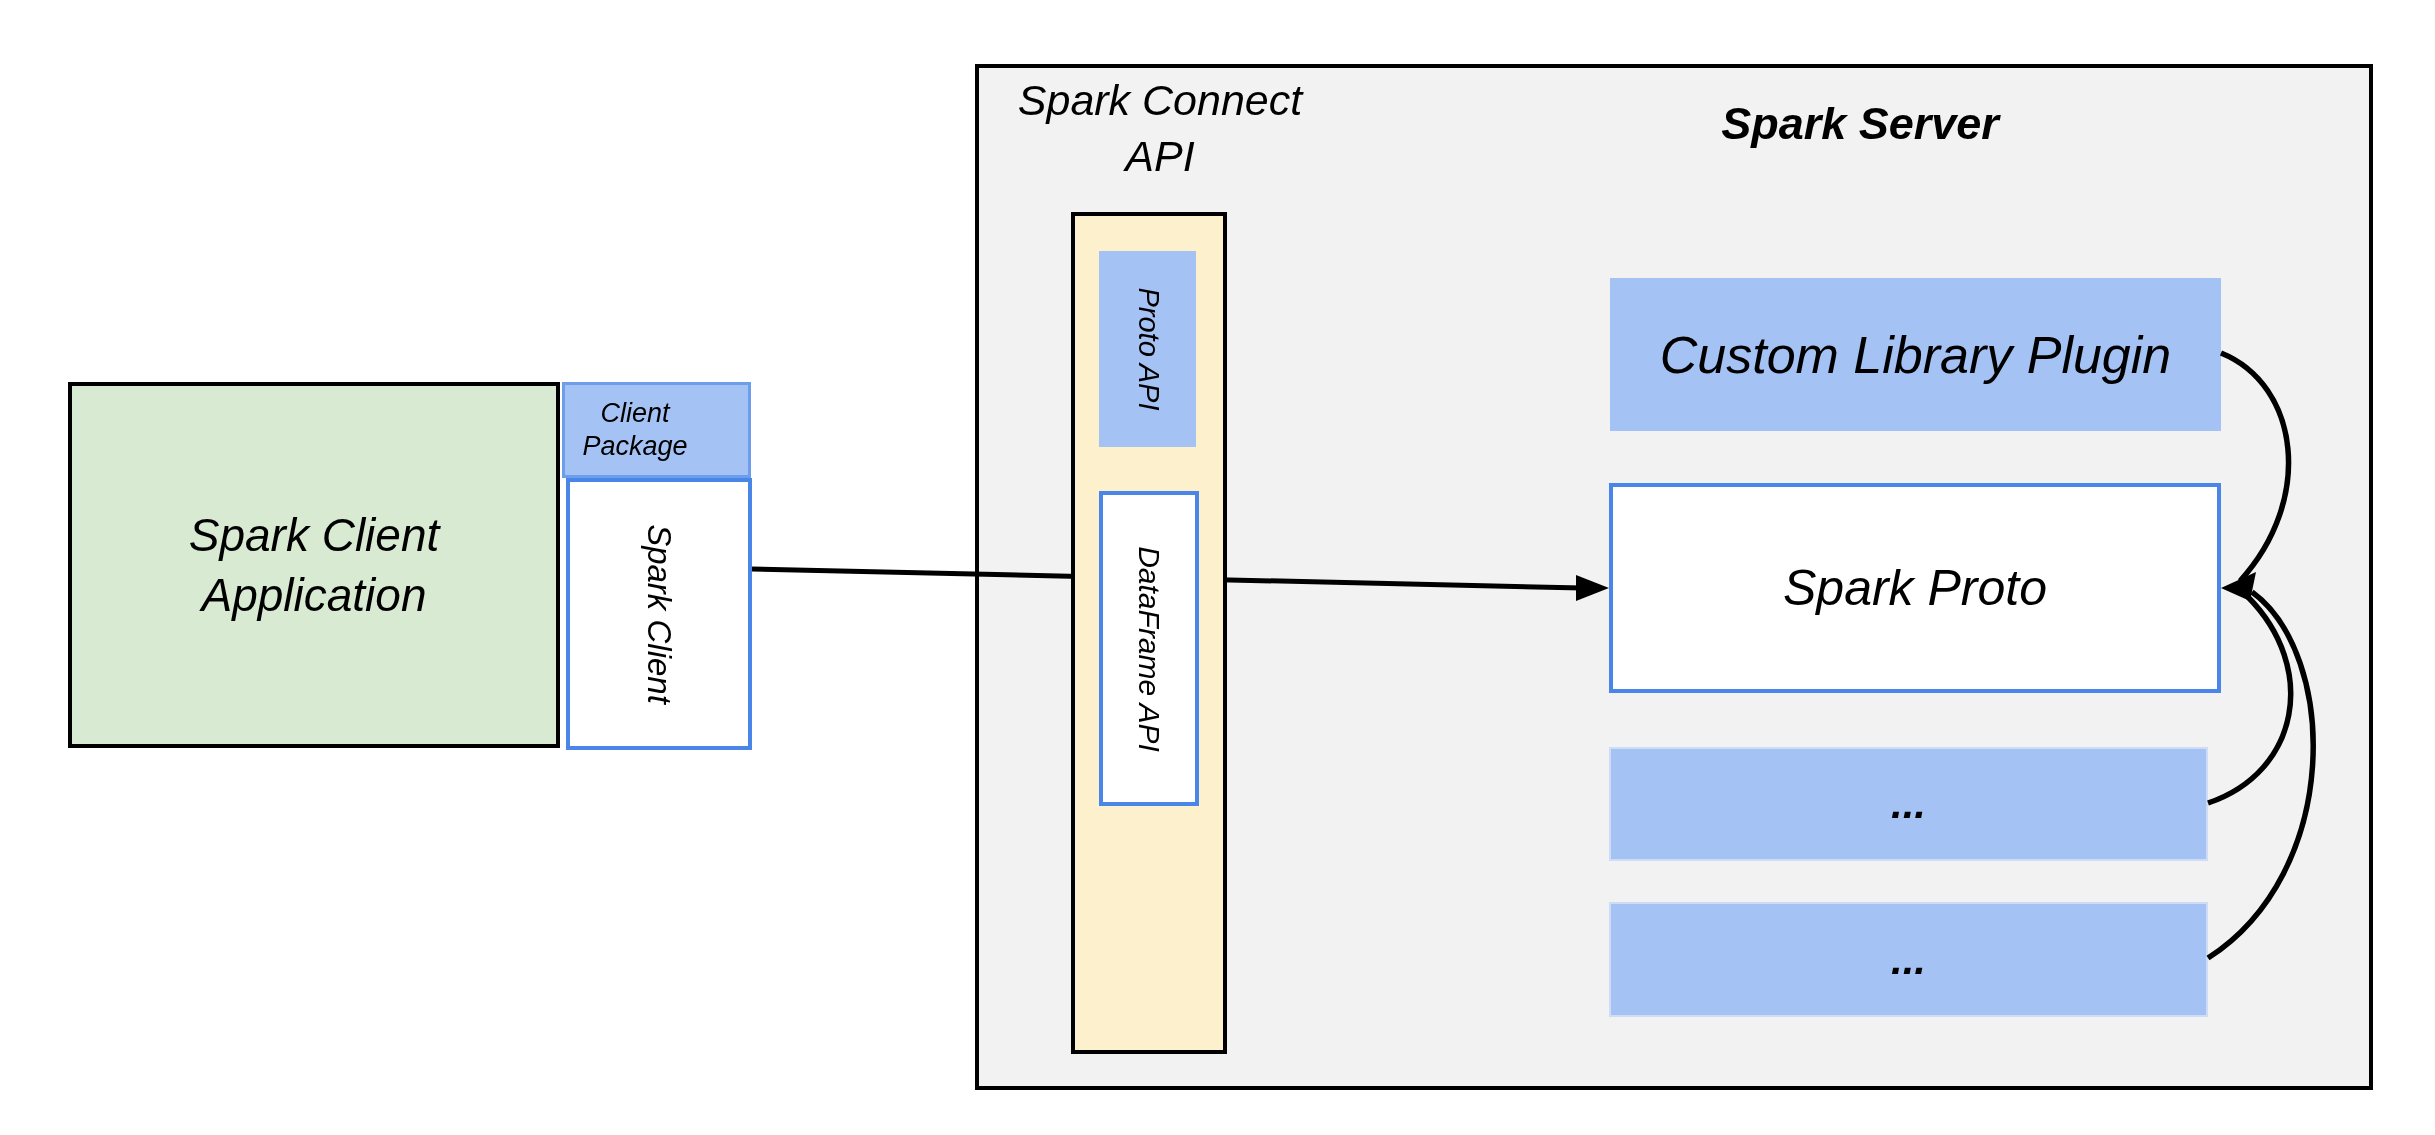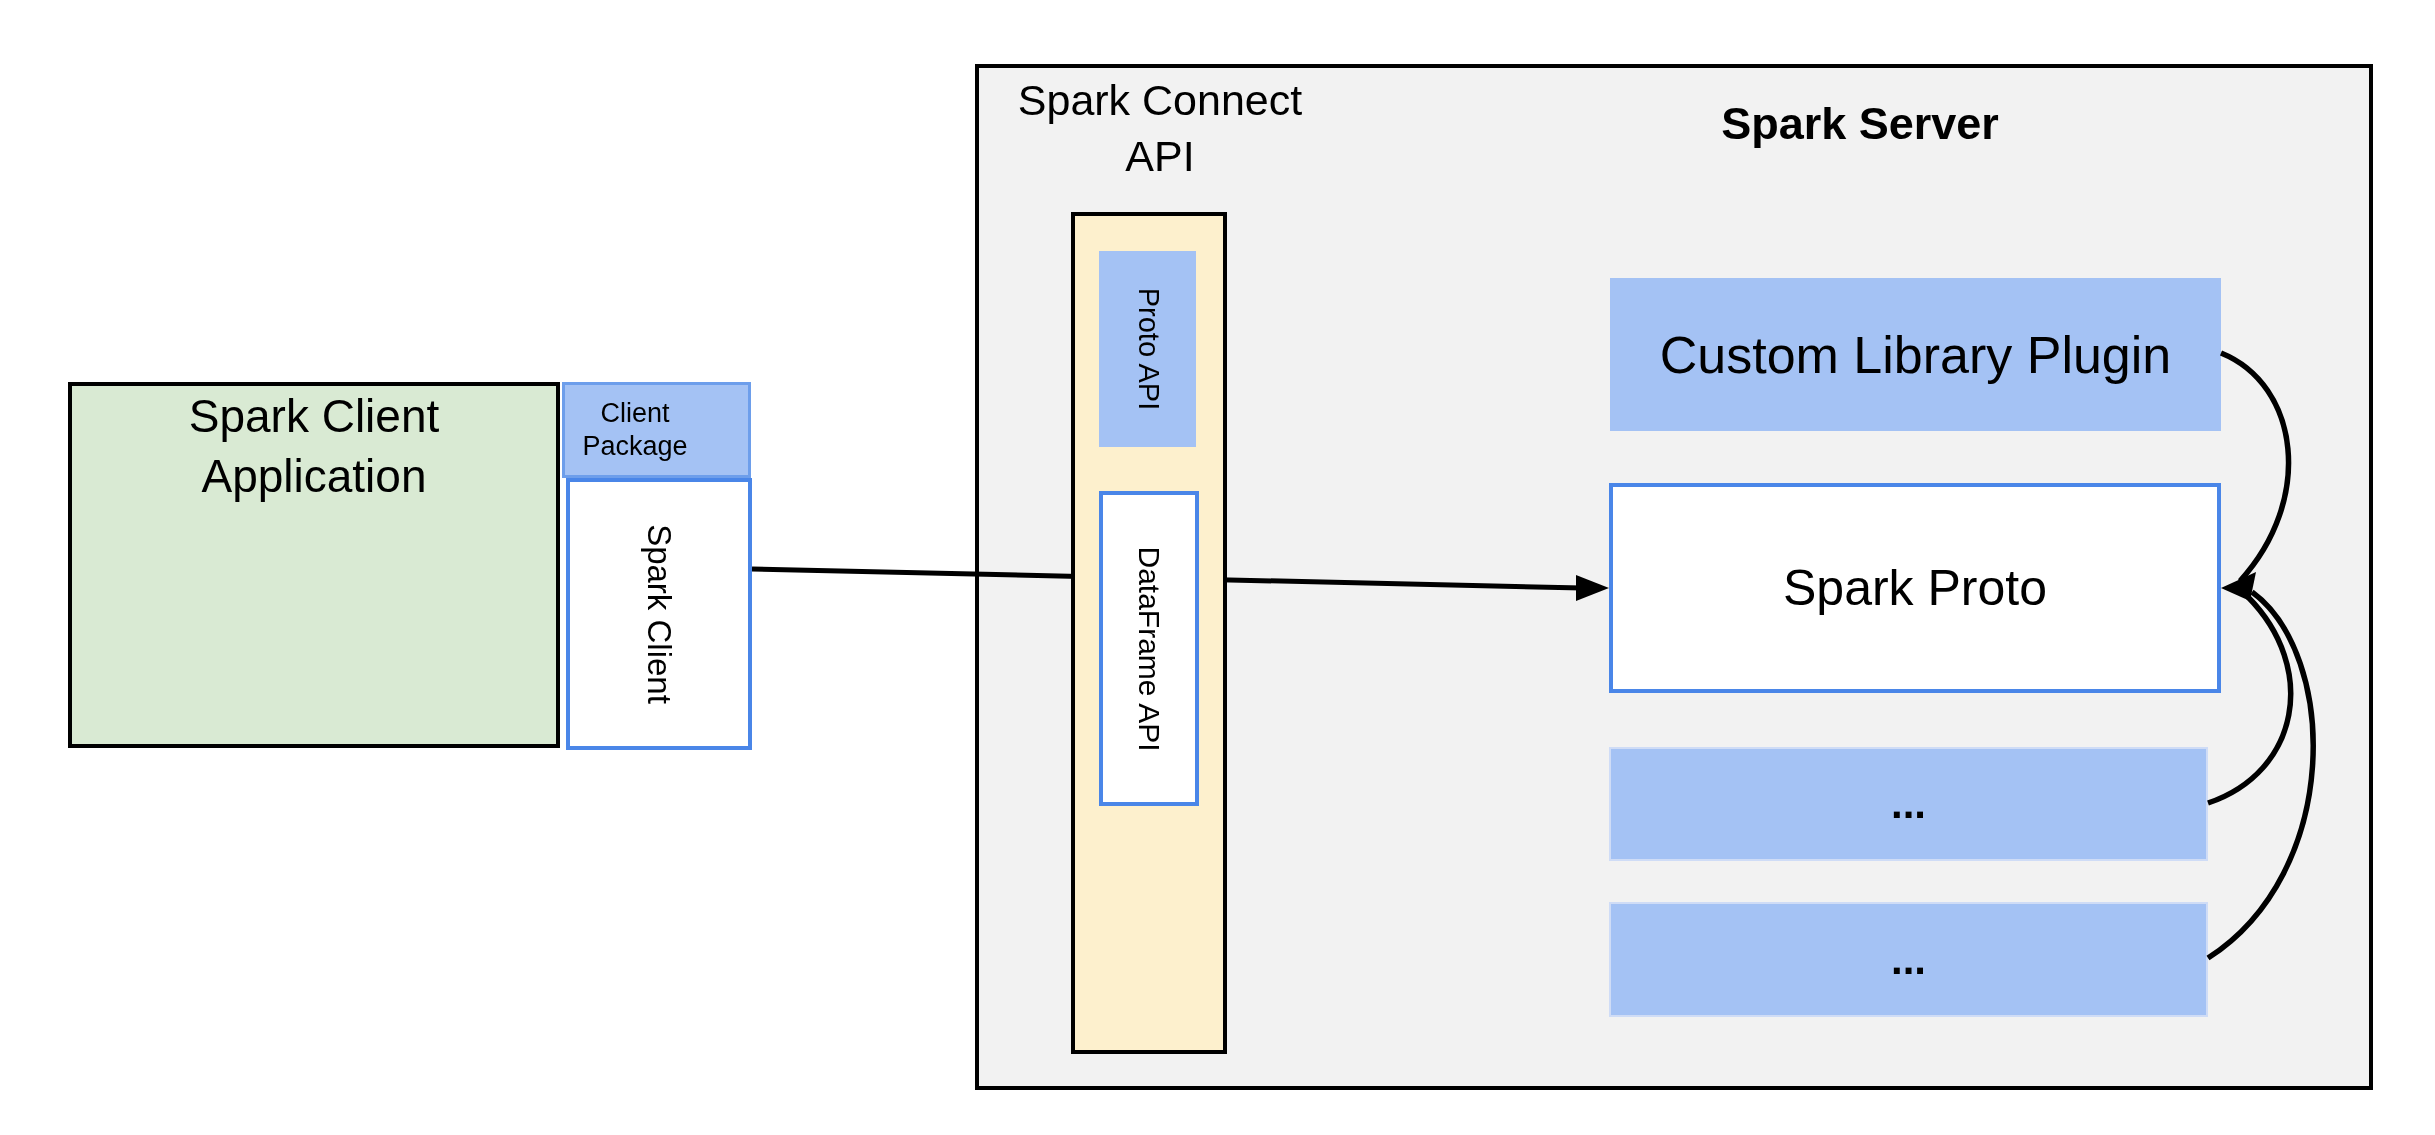--- a/index.html
+++ b/index.html
@@ -4,31 +4,31 @@
 <style>
   html,body{margin:0;padding:0;background:#ffffff;}
   .canvas{
     position:relative;
     width:2435px;height:1135px;
     background:#ffffff;
     font-family:"Liberation Sans", sans-serif;
     color:#000000;
     overflow:hidden;
   }
-  .abs{position:absolute;box-sizing:border-box;}
+  .abs{position:absolute;box-sizing:border-box;font-style:italic;}
   
   .server-container{
     left:975px;top:64px;width:1398px;height:1026px;
     background:#f2f2f2;border:4px solid #000000;
     z-index:0;
   }
   .green-box{
     left:68px;top:382px;width:492px;height:366px;
     background:#d9ead3;border:4px solid #000000;
-    display:flex;justify-content:center;
+    display:flex;align-items:center;justify-content:center;
     text-align:center;font-size:46px;line-height:60px;
     z-index:2;
   }
   .client-package{
     left:562px;top:382px;width:189px;height:96px;
     background:#a4c2f4;border:3px solid #6d9eeb;
     display:flex;align-items:center;justify-content:flex-start;
     z-index:2;
   }
   .client-package .lbl{width:140px;text-align:center;font-size:27px;line-height:33px;}

